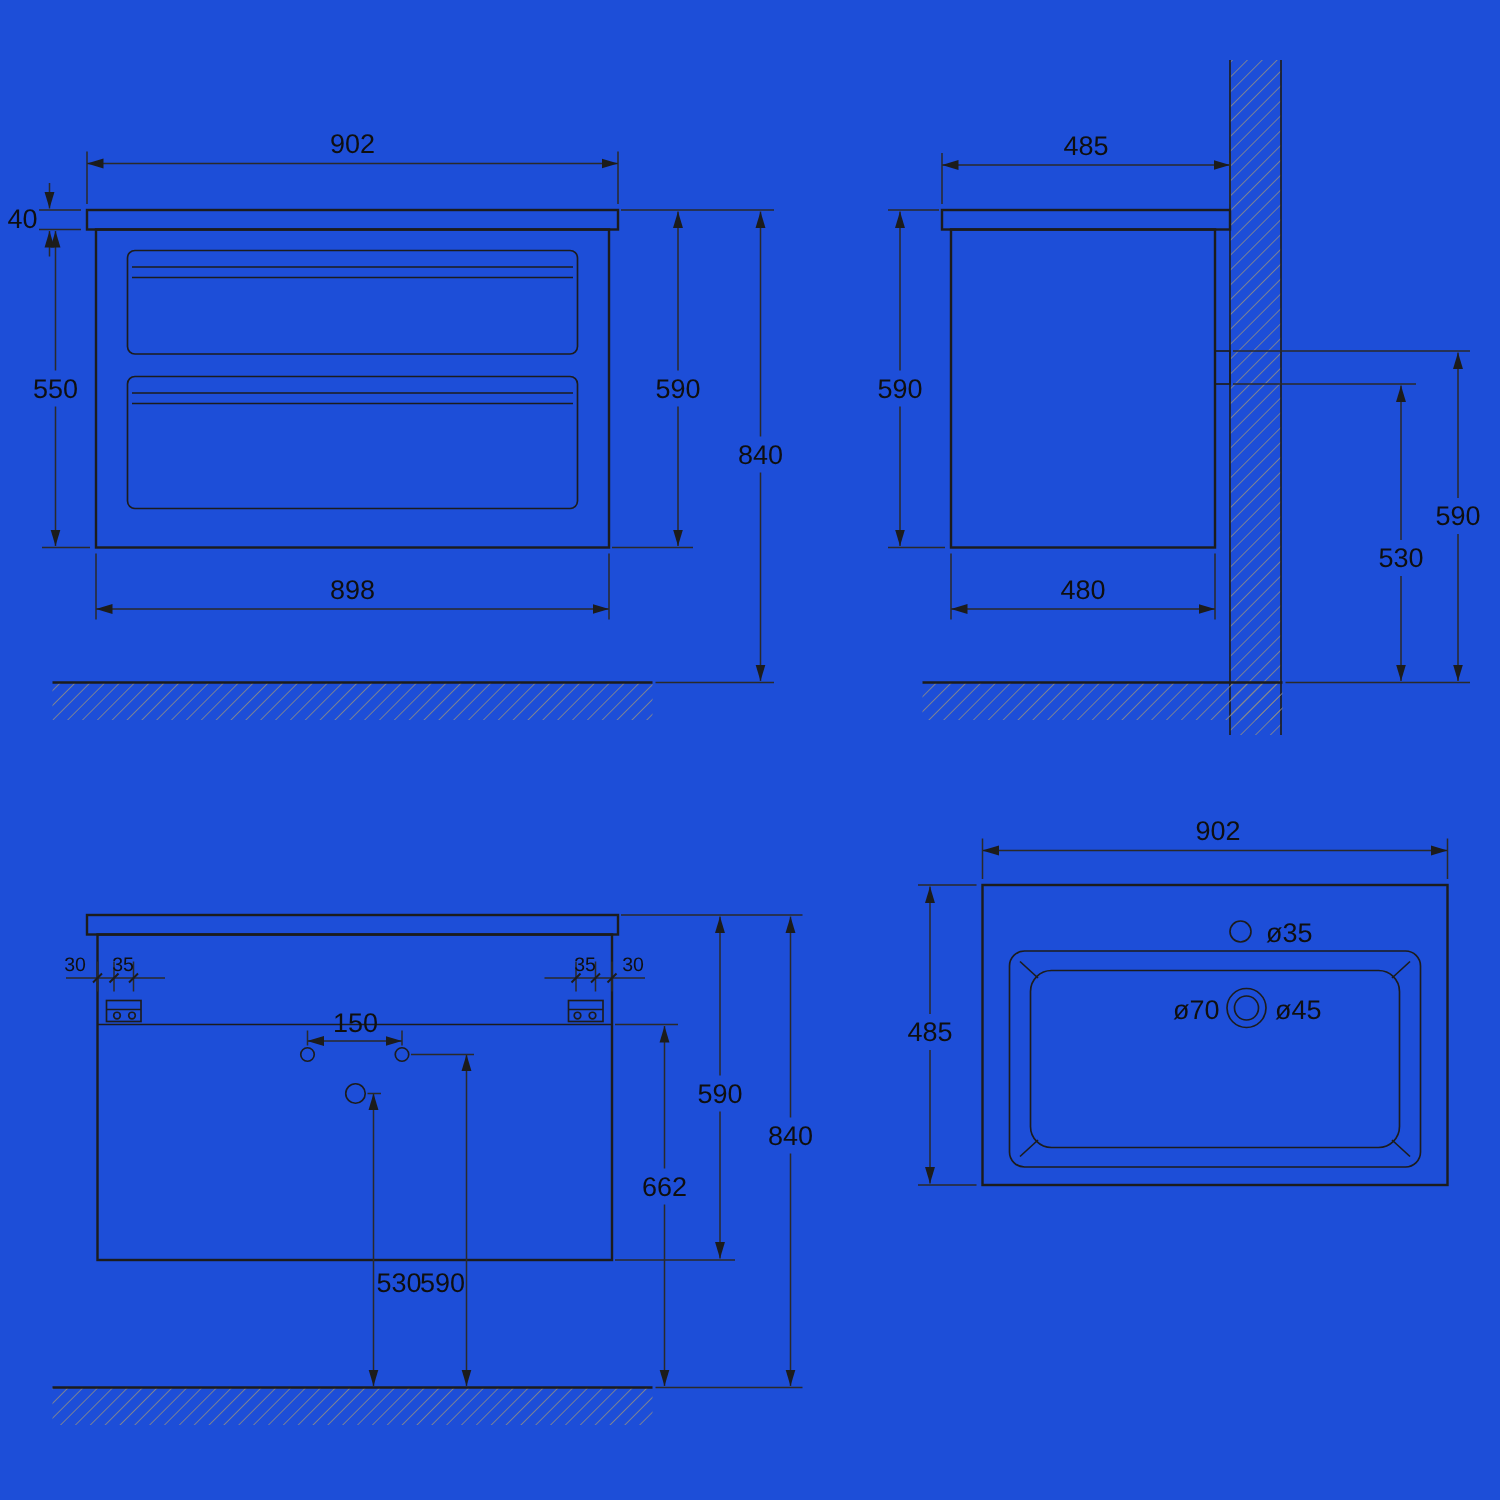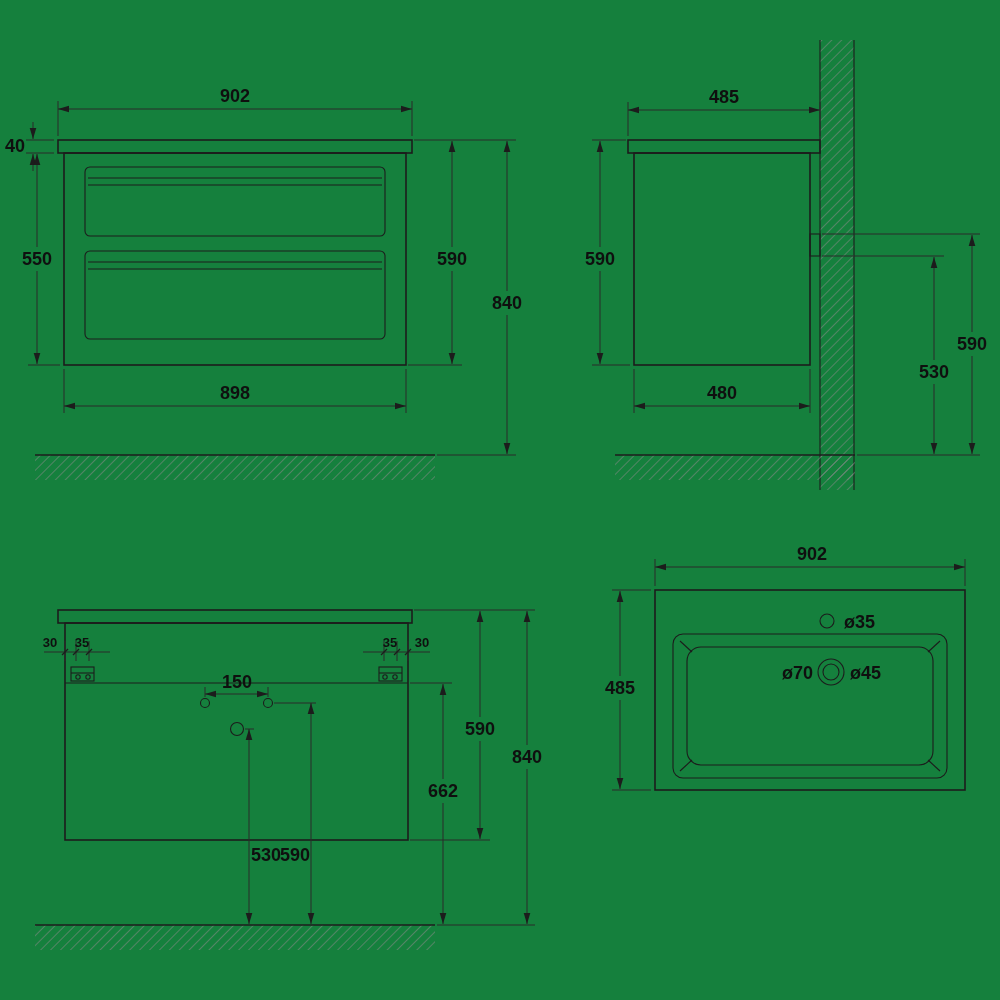--- a/index.html
+++ b/index.html
@@ -1,16 +1,16 @@
 <!DOCTYPE html>
 <html><head>
 <meta charset="utf-8">
 <style>
   html,body{margin:0;padding:0;background:#fff;}
-  .canvas{width:1000px;height:1000px;background:#15803d;position:relative;overflow:hidden;font-weight:bold;}
+  .canvas{width:1000px;height:1000px;background:#1d4ed8;position:relative;overflow:hidden;}
   svg{display:block;}
   .obj{fill:none;stroke:#1c1c1c;stroke-width:1.6;}
   .objthin{fill:none;stroke:#1c1c1c;stroke-width:1.1;}
   .dim{fill:none;stroke:#2a2a2a;stroke-width:1;}
   .a2{marker-start:url(#ah);marker-end:url(#ah);}
   .ae{marker-end:url(#ah);}
   .tick{stroke:#1c1c1c;stroke-width:1.3;}
   .hatchrect{fill:url(#hatch);stroke:none;}
   text{font-family:"Liberation Sans","DejaVu Sans",sans-serif;font-size:18px;fill:#0f0f0f;}
   text.sm{font-size:13px;}

